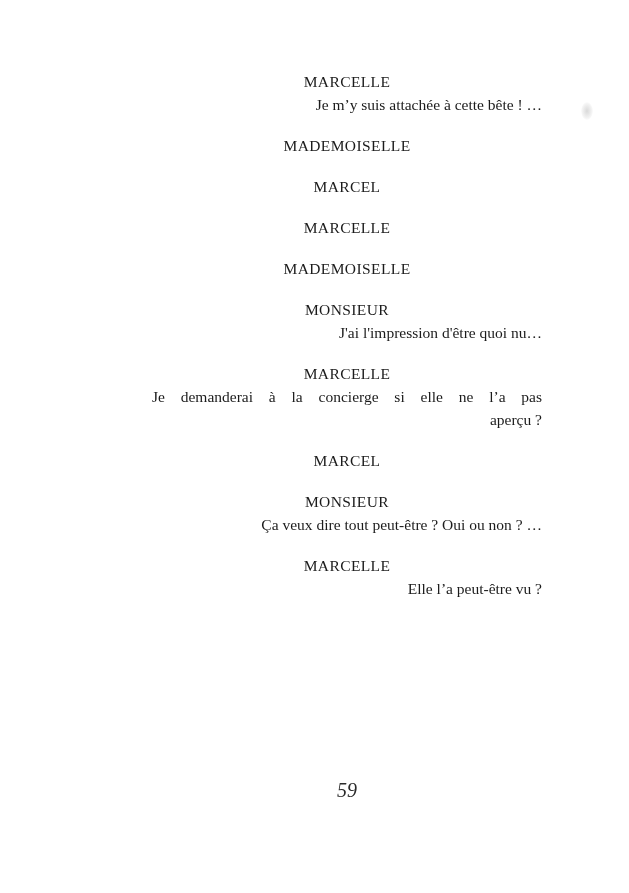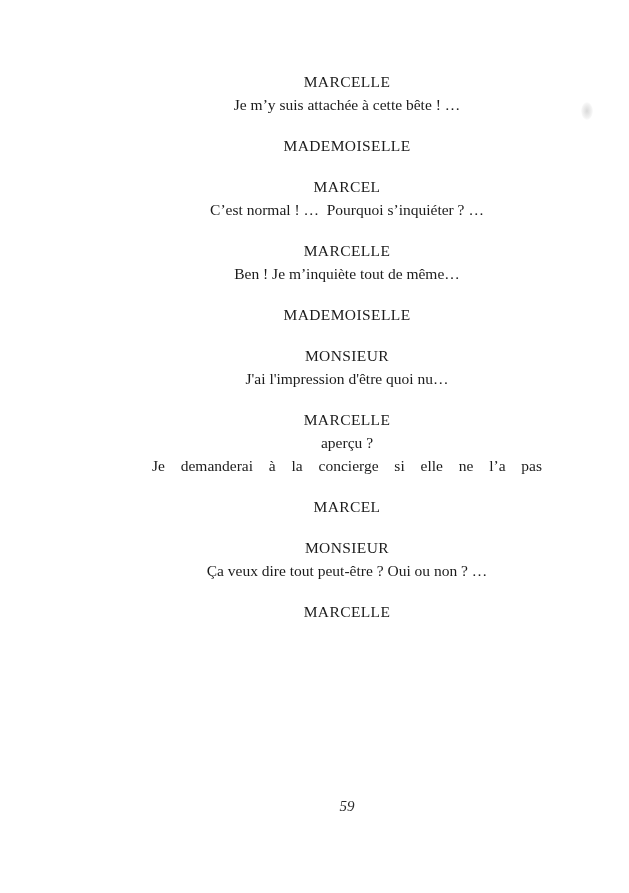--- a/index.html
+++ b/index.html
@@ -28,39 +28,38 @@
   .speaker {
     text-align: center;
     font-size: 15.5px;
     line-height: 23px;
     letter-spacing: 0.4px;
     white-space: pre-wrap;
   }
   .line {
     font-size: 15.5px;
     line-height: 23px;
-    text-align: center;
+    text-align: right;
     white-space: pre-wrap;
   }
   .line.justify {
     white-space: normal;
     text-align: justify;
     text-align-last: justify;
   }
   .page-number {
     position: absolute;
     left: 152px;
     top: 780px;
     width: 390px;
     text-align: center;
     font-style: italic;
-    font-size: 15px;
+    font-size: 20px;
     line-height: 20px;
     color: #2a2a2a;
-    margin-top: 16px;
   }
   .smudge {
     position: absolute;
     left: 581px;
     top: 102px;
     width: 12px;
     height: 18px;
     background: radial-gradient(ellipse at center, #d9d9d9 0%, rgba(220,220,220,0.35) 55%, rgba(255,255,255,0) 75%);
     border-radius: 50%;
   }
@@ -73,43 +72,42 @@
   <div class="text-block">
       <div class="block">
         <div class="speaker">MARCELLE</div>
         <div class="line">Je m’y suis attachée à cette bête ! …</div>
       </div>
       <div class="block">
         <div class="speaker">MADEMOISELLE</div>
       </div>
       <div class="block">
         <div class="speaker">MARCEL</div>
-        <div class="line">C’est normal ! …&nbsp; Pourquoi s’inquiéter ? …</div>
       </div>
       <div class="block">
         <div class="speaker">MARCELLE</div>
-        <div class="line">Ben ! Je m’inquiète tout de même…</div>
       </div>
       <div class="block">
         <div class="speaker">MADEMOISELLE</div>
       </div>
       <div class="block">
         <div class="speaker">MONSIEUR</div>
         <div class="line">J'ai l'impression d'être quoi nu…</div>
       </div>
       <div class="block">
         <div class="speaker">MARCELLE</div>
+        <div class="line justify">Je demanderai à la concierge si elle ne l’a pas</div>
         <div class="line">aperçu ?</div>
-        <div class="line justify">Je demanderai à la concierge si elle ne l’a pas</div>
       </div>
       <div class="block">
         <div class="speaker">MARCEL</div>
       </div>
       <div class="block">
         <div class="speaker">MONSIEUR</div>
         <div class="line">Ça veux dire tout peut-être ? Oui ou non ? …</div>
       </div>
       <div class="block">
         <div class="speaker">MARCELLE</div>
+        <div class="line">Elle l’a peut-être vu ?</div>
       </div>
     </div>
   <div class="page-number">59</div>
 </div>
 
 </body></html>

